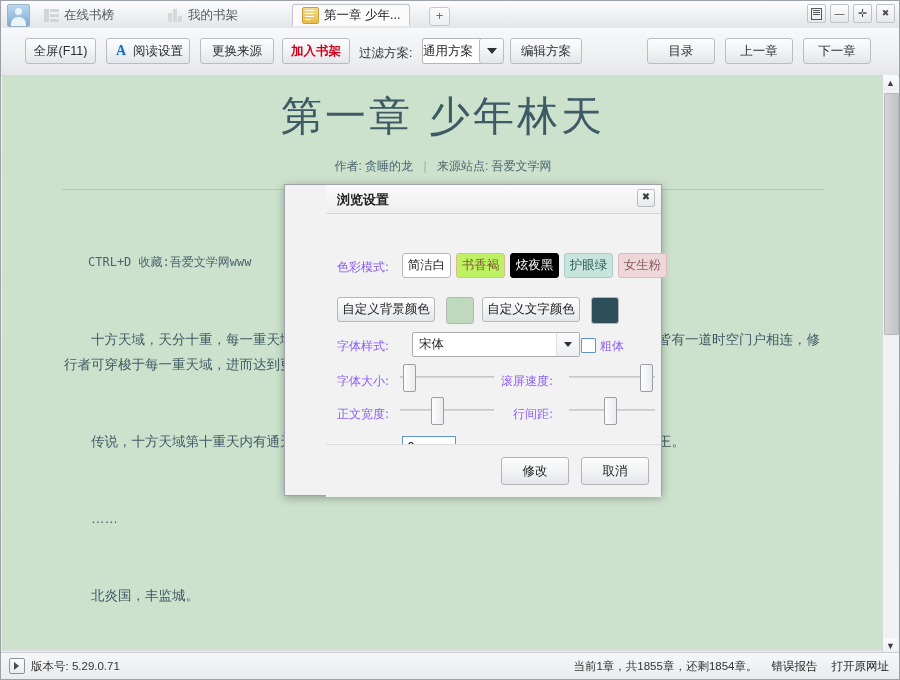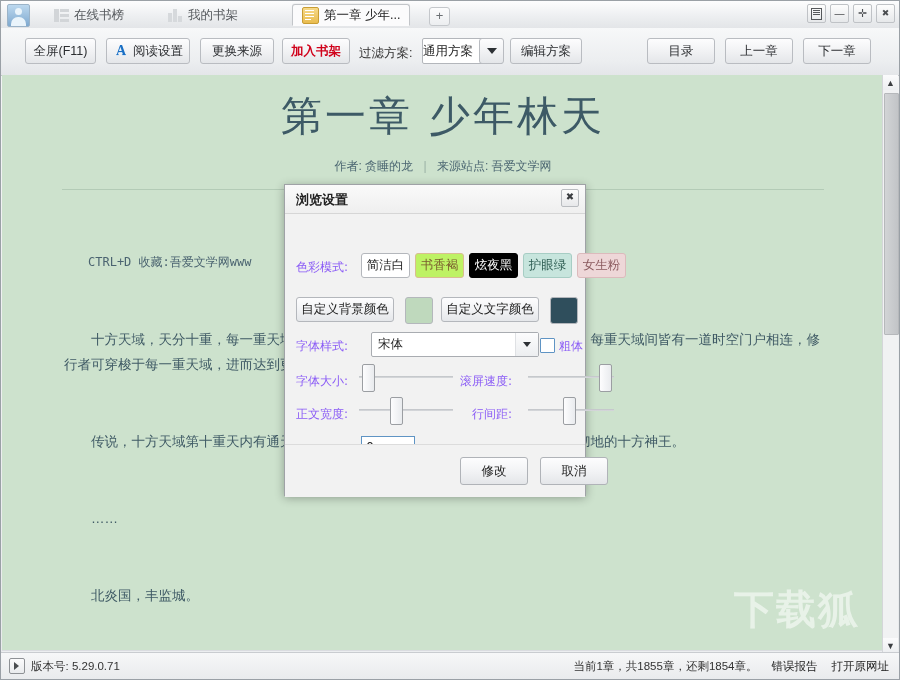--- a/index.html
+++ b/index.html
@@ -214,25 +214,26 @@
   .sb-icon:after {
     content: ""; position: absolute; left: 4px; top: 3px;
     border-left: 5px solid #4a4d50;
     border-top: 4px solid transparent; border-bottom: 4px solid transparent;
   }
   .sb-right { margin-left: auto; display: flex; align-items: center; gap: 14px; padding-right: 10px; }
   .sb-link { color: #222; }
 
   
   .dialog {
-    position: absolute; left: 283px; top: 183px; width: 302px; height: 312px;
+    position: absolute; left: 283px; top: 183px; width: 378px; height: 312px;
     background: #f2f2f2;
     border: 1px solid #9fa2a6;
     box-shadow: 0 2px 9px rgba(0,0,0,.3);
     box-sizing: border-box;
+    padding-left: 41px;
   }
   .dlg-title {
     height: 28px; position: relative;
     background: linear-gradient(#fafafa, #efefef);
     border-bottom: 1px solid #d6d6d6;
   }
   .dlg-title .t {
     position: absolute; left: 11px; top: 6px;
     font-size: 13px; font-weight: bold; color: #222;
     font-family: "DejaVu Sans", sans-serif;
@@ -311,21 +312,21 @@
 <body>
 
 <div id="app">
 
   <div class="titlebar">
     <div class="avatar">
       <span class="head"></span>
         <span class="body"></span>
     </div>
 
-    <div class="tab inactive" style="left:44px;">
+    <div class="tab inactive" style="left:34px;">
       <span class="ticon lines-gray">
         <i></i>
           <b></b>
           <b></b>
           <b></b>
       </span>
       <span>在线书榜</span>
     </div>
 
     <div class="tab inactive" style="left:158px;">
@@ -431,21 +432,20 @@
       
       
       
       
       
       
       
       
     </div>
 
-    <div class="watermark">下载狐</div>
   </div>
 
   <div class="hscroll"></div>
 
   <div class="vscroll">
     <div class="arrow-up">▲</div>
     <div class="thumb"></div>
     <div class="arrow-dn">▼</div>
   </div>
 

